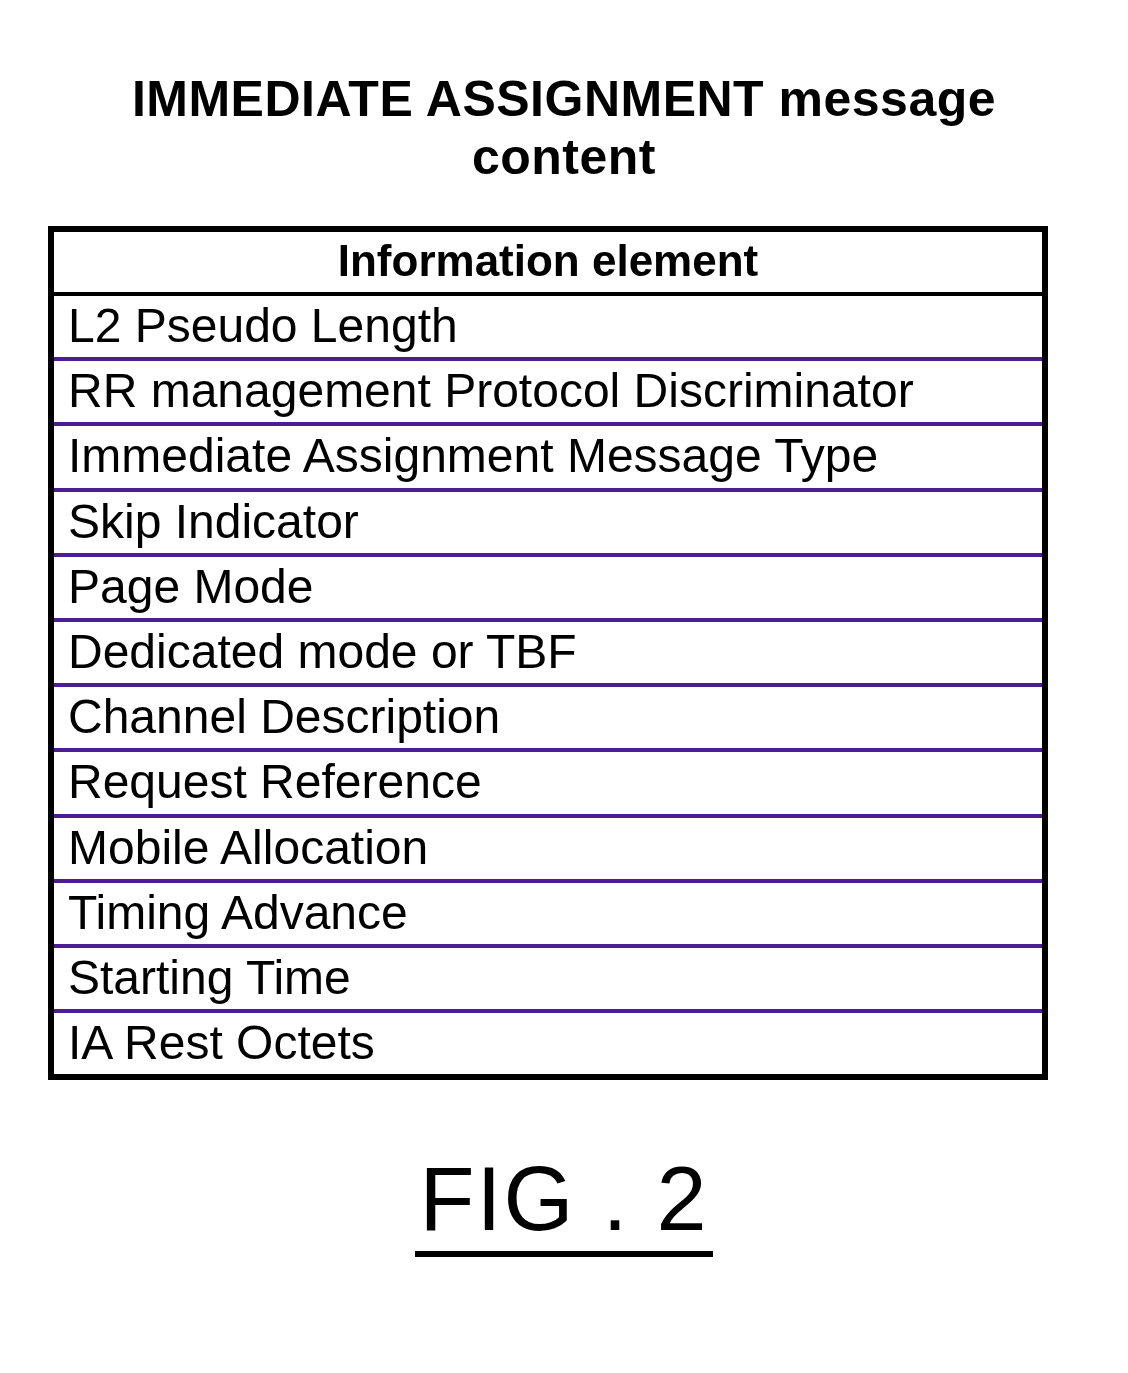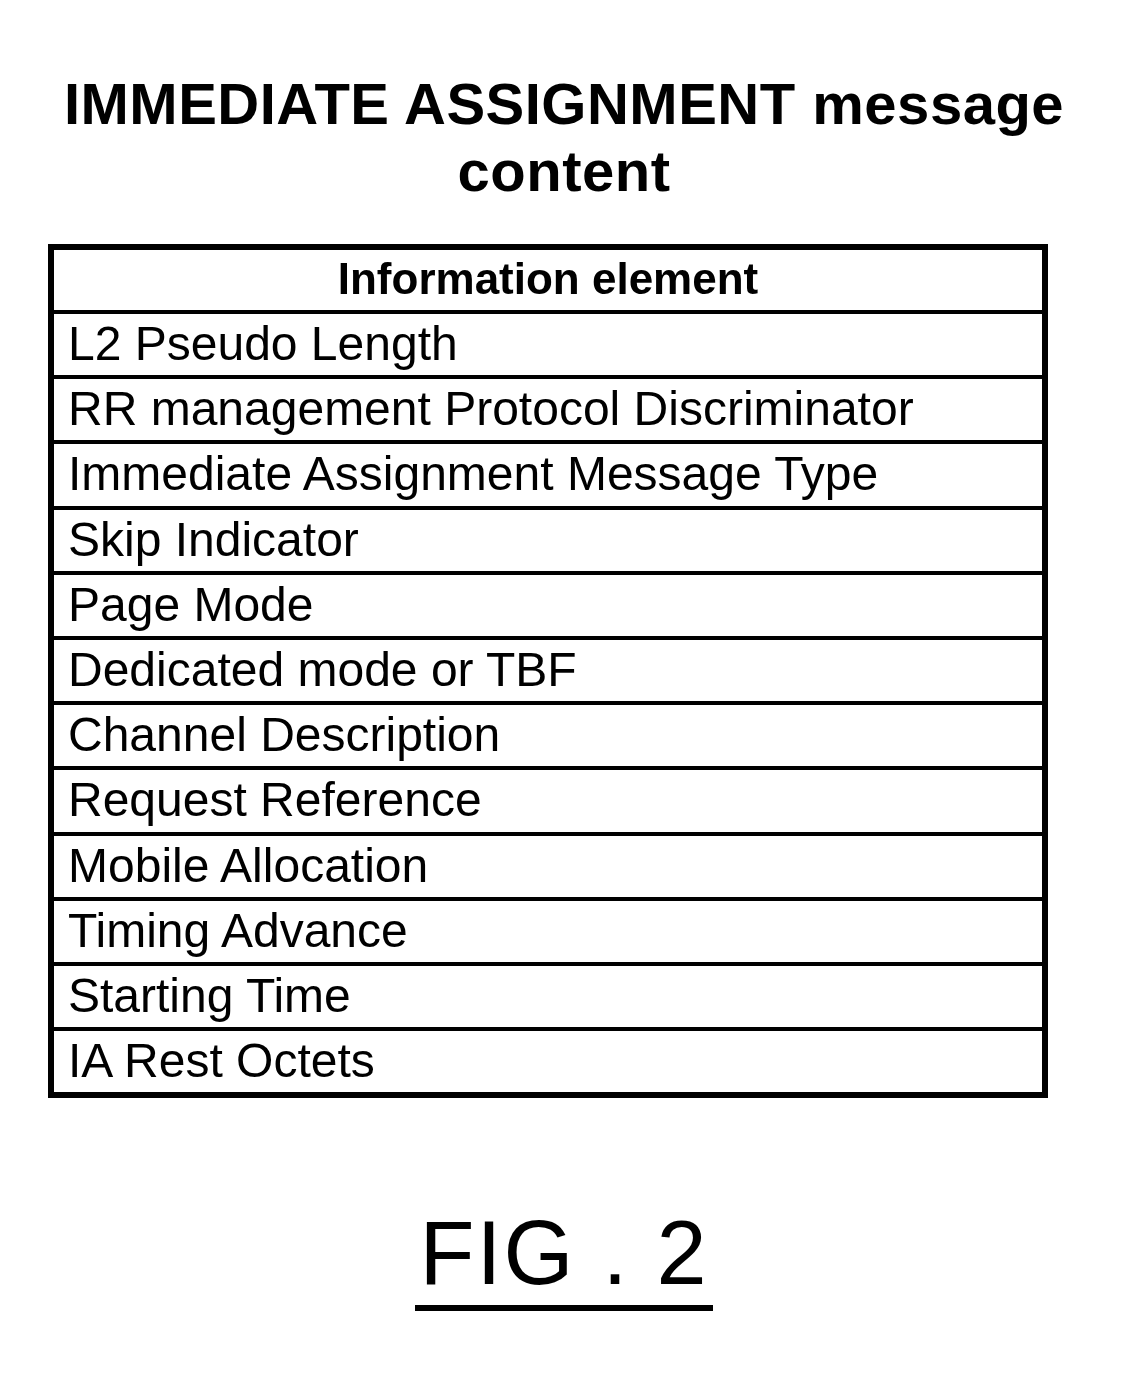--- a/index.html
+++ b/index.html
@@ -12,21 +12,21 @@
     color: #000;
   }
   .page {
     width: 1128px;
     height: 1373px;
     position: relative;
     box-sizing: border-box;
     padding-top: 40px;
   }
   .title {
-    font-size: 58px;
+    font-size: 50px;
     font-weight: bold;
     text-align: center;
     margin: 30px 60px 40px 60px;
     letter-spacing: 0.5px;
   }
   .table-wrap {
     margin: 0 80px 0 48px;
   }
   table {
     width: 100%;
@@ -40,33 +40,33 @@
     text-align: center;
     padding: 4px 10px 6px 10px;
     border-bottom: 4px solid #000;
     border-top: 4px solid #000;
   }
   td {
     font-size: 48px;
     font-weight: normal;
     text-align: left;
     padding: 2px 12px 4px 14px;
-    border-bottom: 4px solid #000000;
+    border-bottom: 4px solid #4c1d95;
     line-height: 1.15;
     white-space: nowrap;
     overflow: hidden;
   }
   tr:last-child td {
     border-bottom: 0;
   }
   .fig-label {
     font-size: 90px;
     font-weight: 400;
     text-align: center;
-    margin-top: 104px;
+    margin-top: 68px;
     letter-spacing: 2px;
     font-family: Arial, Helvetica, sans-serif;
   }
   .fig-label span {
     display: inline-block;
     border-bottom: 6px solid #000;
     padding: 0 4px 0px 4px;
   }
 </style>
 </head>

